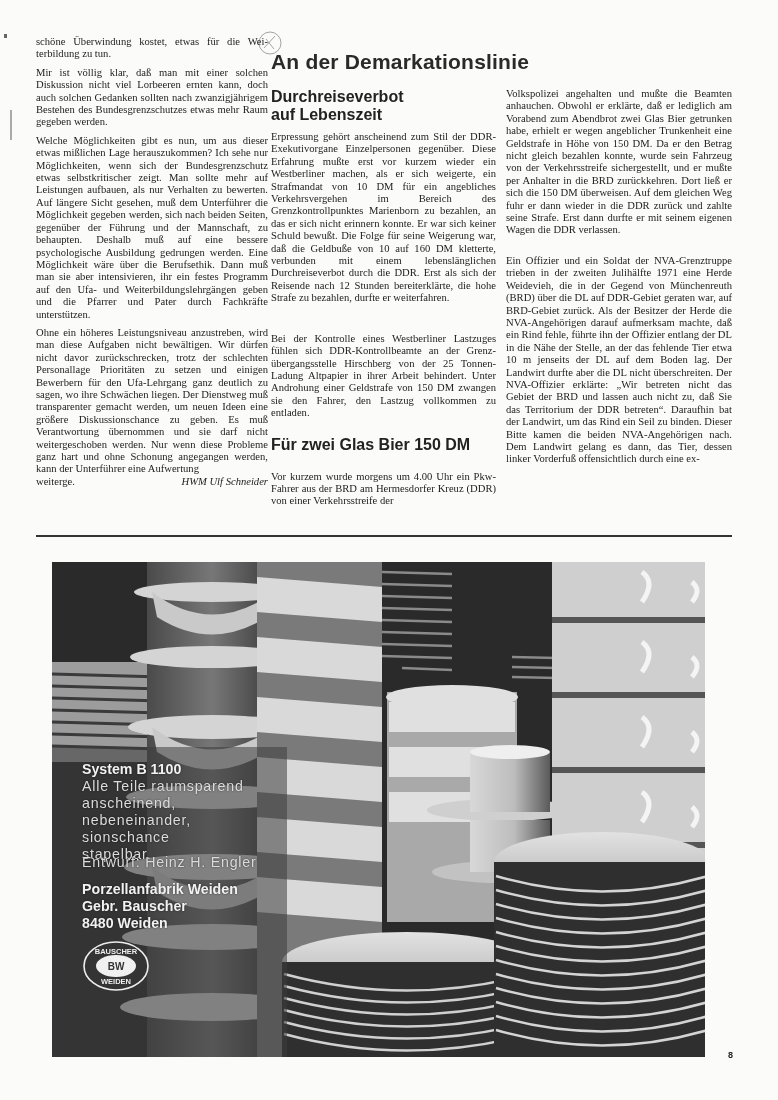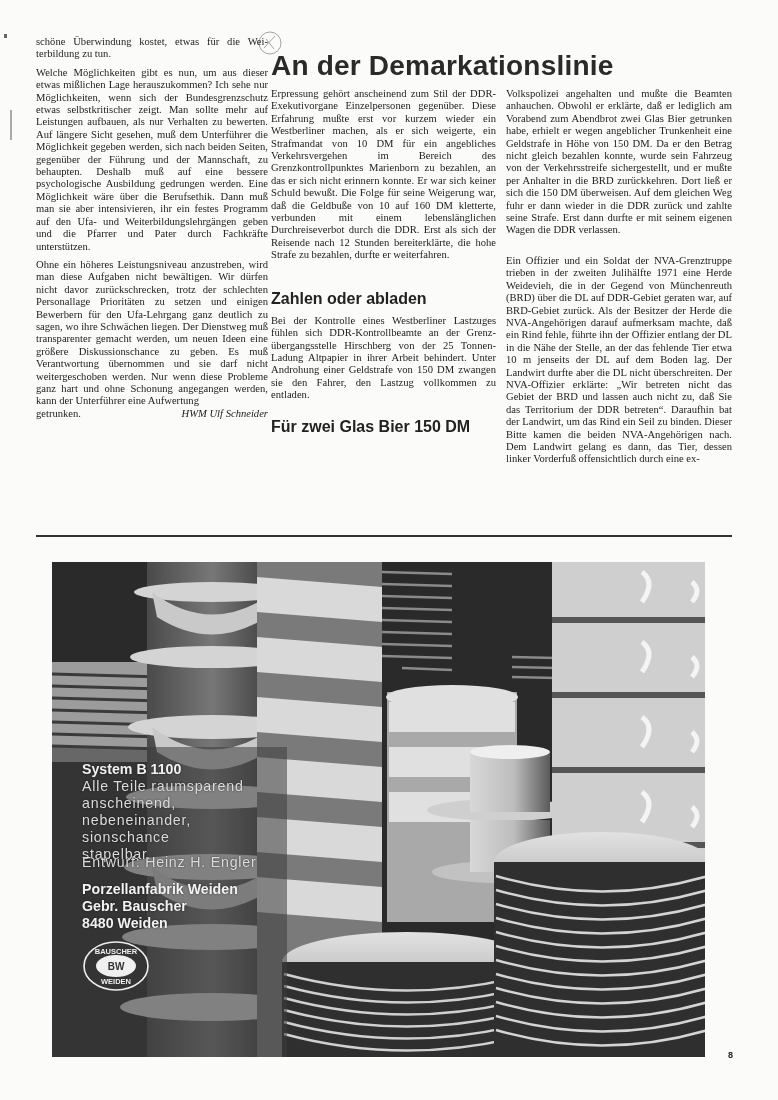--- a/index.html
+++ b/index.html
@@ -14,21 +14,21 @@
     hyphens: manual; margin: 0 0 6px 0;
   }
   .sans-head {
     font-family: "Liberation Sans", "DejaVu Sans", sans-serif; font-weight: bold;
     color: #222; margin: 0;
   }
   #col-left { left: 36px; top: 36px; width: 232px; }
   #col-mid { left: 271px; top: 88px; width: 225px; }
   #col-right { left: 506px; top: 88px; width: 226px; }
   #main-title {
-    position: absolute; left: 271px; top: 50px; font-size: 28px; letter-spacing: 0.2px;
+    position: absolute; left: 271px; top: 50px; font-size: 21px; letter-spacing: 0.2px;
     font-family: "Liberation Sans", "DejaVu Sans", sans-serif; font-weight: bold; color: #2a2a2a; margin: 0;
   }
   .h2 { font-size: 16px; line-height: 18px; margin-bottom: 7px; }
   .signature-line { display: flex; justify-content: space-between; }
   .signature { font-style: italic; margin-left: 20px; }
   #rule { position: absolute; left: 36px; top: 535px; width: 696px; height: 1.5px; background: #333; }
   #photo {
     position: absolute; left: 52px; top: 562px; width: 653px; height: 495px; overflow: hidden;
     background: #a16207;
   }
@@ -56,35 +56,40 @@
 
 <svg id="pen-mark" width="26" height="26" viewBox="0 0 26 26">
   <circle cx="13" cy="13" r="11" fill="none" stroke="#9a9a9a" stroke-width="0.9"></circle>
   <path d="M7 18 L18 6 M9 9 L17 19" stroke="#9a9a9a" stroke-width="0.9" fill="none"></path>
 </svg>
 
 <h1 id="main-title">An der Demarkationslinie</h1>
 
 <div id="col-left" class="col">
   <p class="body-text">schöne Überwindung kostet, etwas für die Wei­terbildung zu tun.</p>
+  <p class="body-text">Mir ist völlig klar, daß man mit einer solchen Diskussion nicht viel Lorbeeren ernten kann, doch auch solchen Gedanken sollten nach zwan­zigjährigem Bestehen des Bundesgrenzschutzes etwas mehr Raum gegeben werden.</p>
   <p class="body-text">Welche Möglichkeiten gibt es nun, um aus dieser etwas mißlichen Lage herauszukommen? Ich sehe nur Möglichkeiten, wenn sich der Bundesgrenzschutz etwas selbstkritischer zeigt. Man sollte mehr auf Leistungen aufbauen, als nur Verhalten zu bewerten. Auf längere Sicht gesehen, muß dem Unterführer die Möglich­keit gegeben werden, sich nach beiden Seiten, gegenüber der Führung und der Mannschaft, zu behaupten. Deshalb muß auf eine bessere psychologische Ausbildung gedrungen werden. Eine Möglichkeit wäre über die Berufsethik. Dann muß man sie aber intensivieren, ihr ein festes Programm auf den Ufa- und Weiterbil­dungslehrgängen geben und die Pfarrer und Pater durch Fachkräfte unterstützen.</p>
   <p class="body-text" style="margin-bottom:0">Ohne ein höheres Leistungsniveau anzustreben, wird man diese Aufgaben nicht bewältigen. Wir dürfen nicht davor zurückschrecken, trotz der schlechten Personallage Prioritäten zu setzen und einigen Bewerbern für den Ufa-Lehrgang ganz deutlich zu sagen, wo ihre Schwächen lie­gen. Der Dienstweg muß transparenter gemacht werden, um neuen Ideen eine größere Diskus­sionschance zu geben. Es muß Verantwortung übernommen und sie darf nicht weiterge­schoben werden. Nur wenn diese Probleme ganz hart und ohne Schonung angegangen wer­den, kann der Unterführer eine Aufwertung</p>
   <div class="body-text signature-line">
-    <span>getrunken.</span>
+    <span>weiterge.</span>
     <span class="signature">HWM Ulf Schneider</span>
   </div>
 </div>
 
 <div id="col-mid" class="col">
+  <h2 class="sans-head h2">
+    <span>Durchreiseverbot</span><br>
+    <span>auf Lebenszeit</span>
+  </h2>
   <p class="body-text">Erpressung gehört anscheinend zum Stil der DDR-Exekutivorgane Einzelpersonen gegen­über. Diese Erfahrung mußte erst vor kur­zem wieder ein Westberliner machen, als er sich weigerte, ein Strafmandat von 10 DM für ein angebliches Verkehrsvergehen im Bereich des Grenzkontrollpunktes Marienborn zu bezahlen, an das er sich nicht erinnern konnte. Er war sich keiner Schuld bewußt. Die Folge für seine Wei­gerung war, daß die Geldbuße von 10 auf 160 DM kletterte, verbunden mit einem lebenslänglichen Durchreiseverbot durch die DDR. Erst als sich der Reisende nach 12 Stunden bereiterklärte, die hohe Strafe zu bezahlen, durfte er weiter­fahren.</p>
   <div style="height:22px"></div>
-  <h2 class="sans-head h2">Zahlen oder abladen</h2>
   <p class="body-text">Bei der Kontrolle eines Westberliner Lastzuges fühlen sich DDR-Kontrollbeamte an der Grenz­übergangsstelle Hirschberg von der 25 Tonnen-Ladung Altpapier in ihrer Arbeit behindert. Unter Androhung einer Geldstrafe von 150 DM zwangen sie den Fahrer, den Lastzug vollkom­men zu entladen.</p>
   <div style="height:10px"></div>
   <h2 class="sans-head h2" style="margin-bottom:17px">Für zwei Glas Bier 150 DM</h2>
+  <p class="body-text">Vor kurzem wurde morgens um 4.00 Uhr ein Pkw-Fahrer aus der BRD am Hermesdorfer Kreuz (DDR) von einer Verkehrsstreife der</p>
 </div>
 
 <div id="col-right" class="col">
   <p class="body-text">Volkspolizei angehalten und mußte die Beamten anhauchen. Obwohl er erklärte, daß er lediglich am Vorabend zum Abendbrot zwei Glas Bier getrunken habe, erhielt er wegen angeblicher Trunkenheit eine Geldstrafe in Höhe von 150 DM. Da er den Betrag nicht gleich bezahlen konnte, wurde sein Fahrzeug von der Verkehrs­streife sichergestellt, und er mußte per Anhalter in die BRD zurückkehren. Dort ließ er sich die 150 DM überweisen. Auf dem gleichen Weg fuhr er dann wieder in die DDR zurück und zahlte seine Strafe. Erst dann durfte er mit sei­nem eigenen Wagen die DDR verlassen.</p>
   <div style="height:12px"></div>
   <p class="body-text">Ein Offizier und ein Soldat der NVA-Grenz­truppe trieben in der zweiten Julihälfte 1971 eine Herde Weidevieh, die in der Gegend von Münchenreuth (BRD) über die DL auf DDR-Gebiet geraten war, auf BRD-Gebiet zurück. Als der Besitzer der Herde die NVA-Angehöri­gen darauf aufmerksam machte, daß ein Rind fehle, führte ihn der Offizier entlang der DL in die Nähe der Stelle, an der das fehlende Tier etwa 10 m jenseits der DL auf dem Boden lag. Der Landwirt durfte aber die DL nicht über­schreiten. Der NVA-Offizier erklärte: „Wir be­treten nicht das Gebiet der BRD und lassen auch nicht zu, daß Sie das Territorium der DDR betreten“. Daraufhin bat der Landwirt, um das Rind ein Seil zu binden. Dieser Bitte kamen die beiden NVA-Angehörigen nach. Dem Landwirt gelang es dann, das Tier, dessen linker Vorderfuß offensichtlich durch eine ex-</p>
 </div>
 
 <div id="rule"></div>
 

